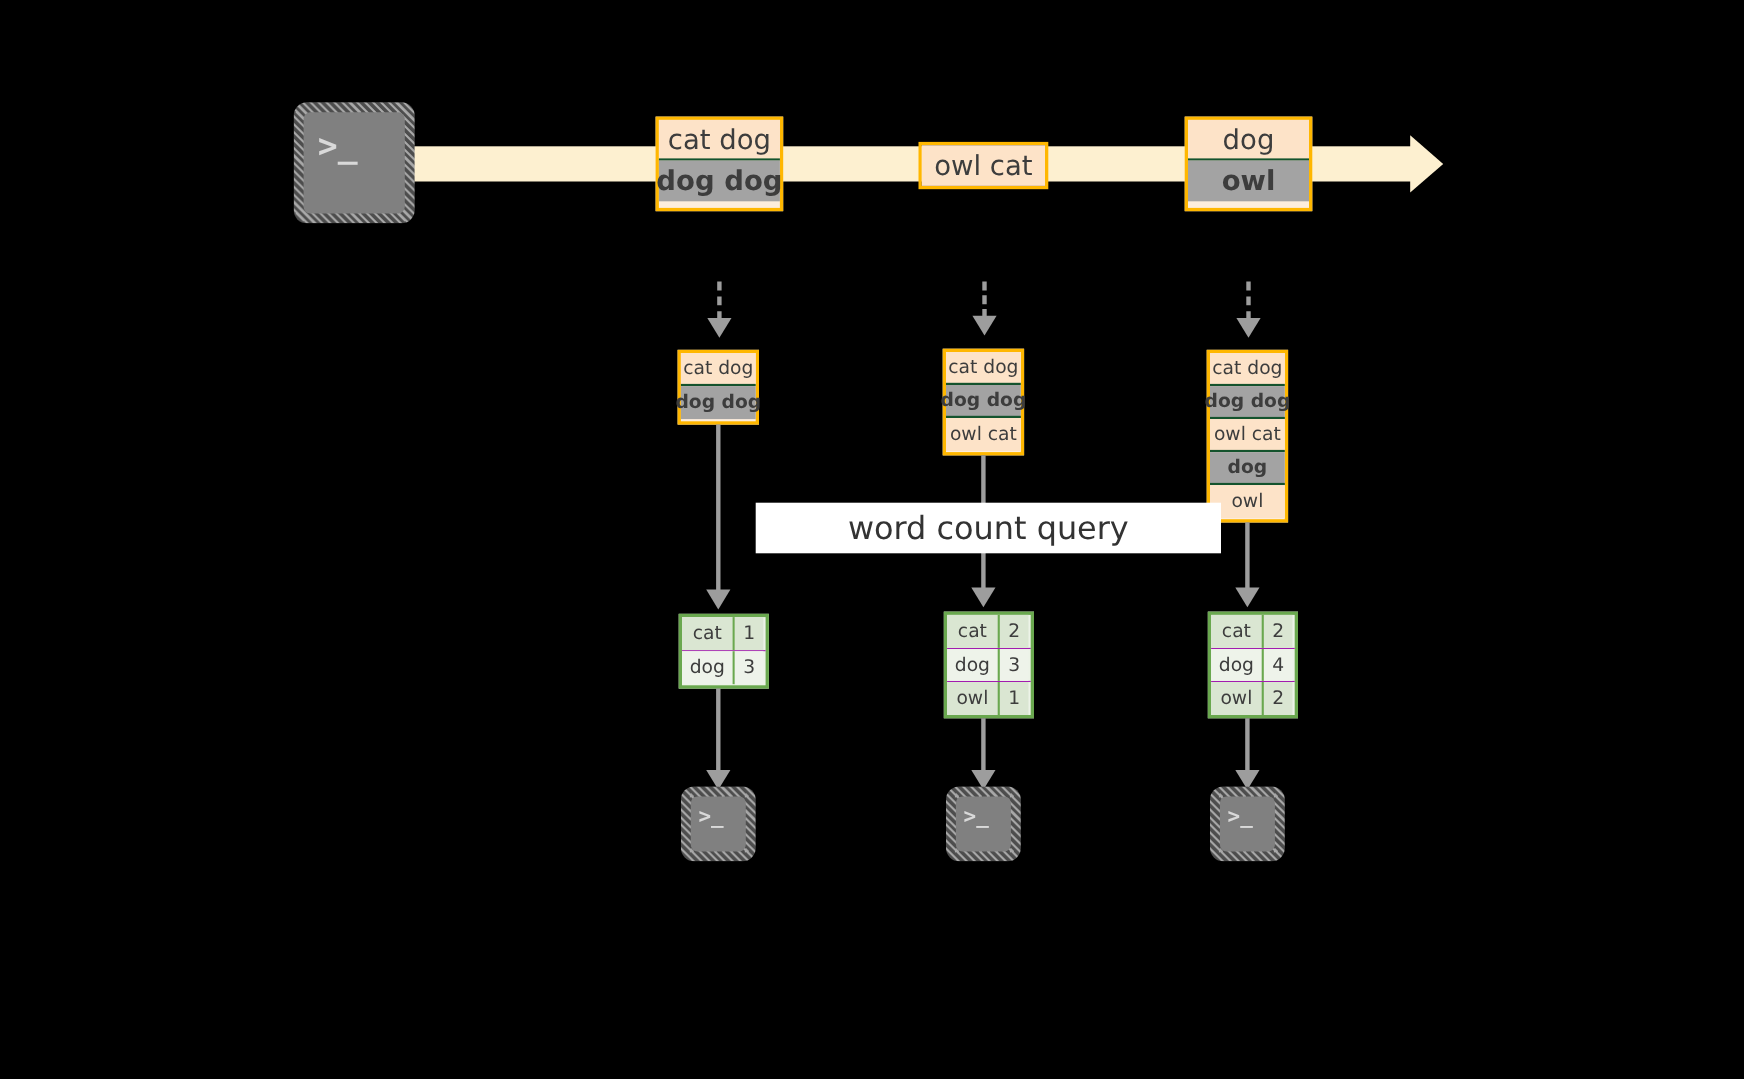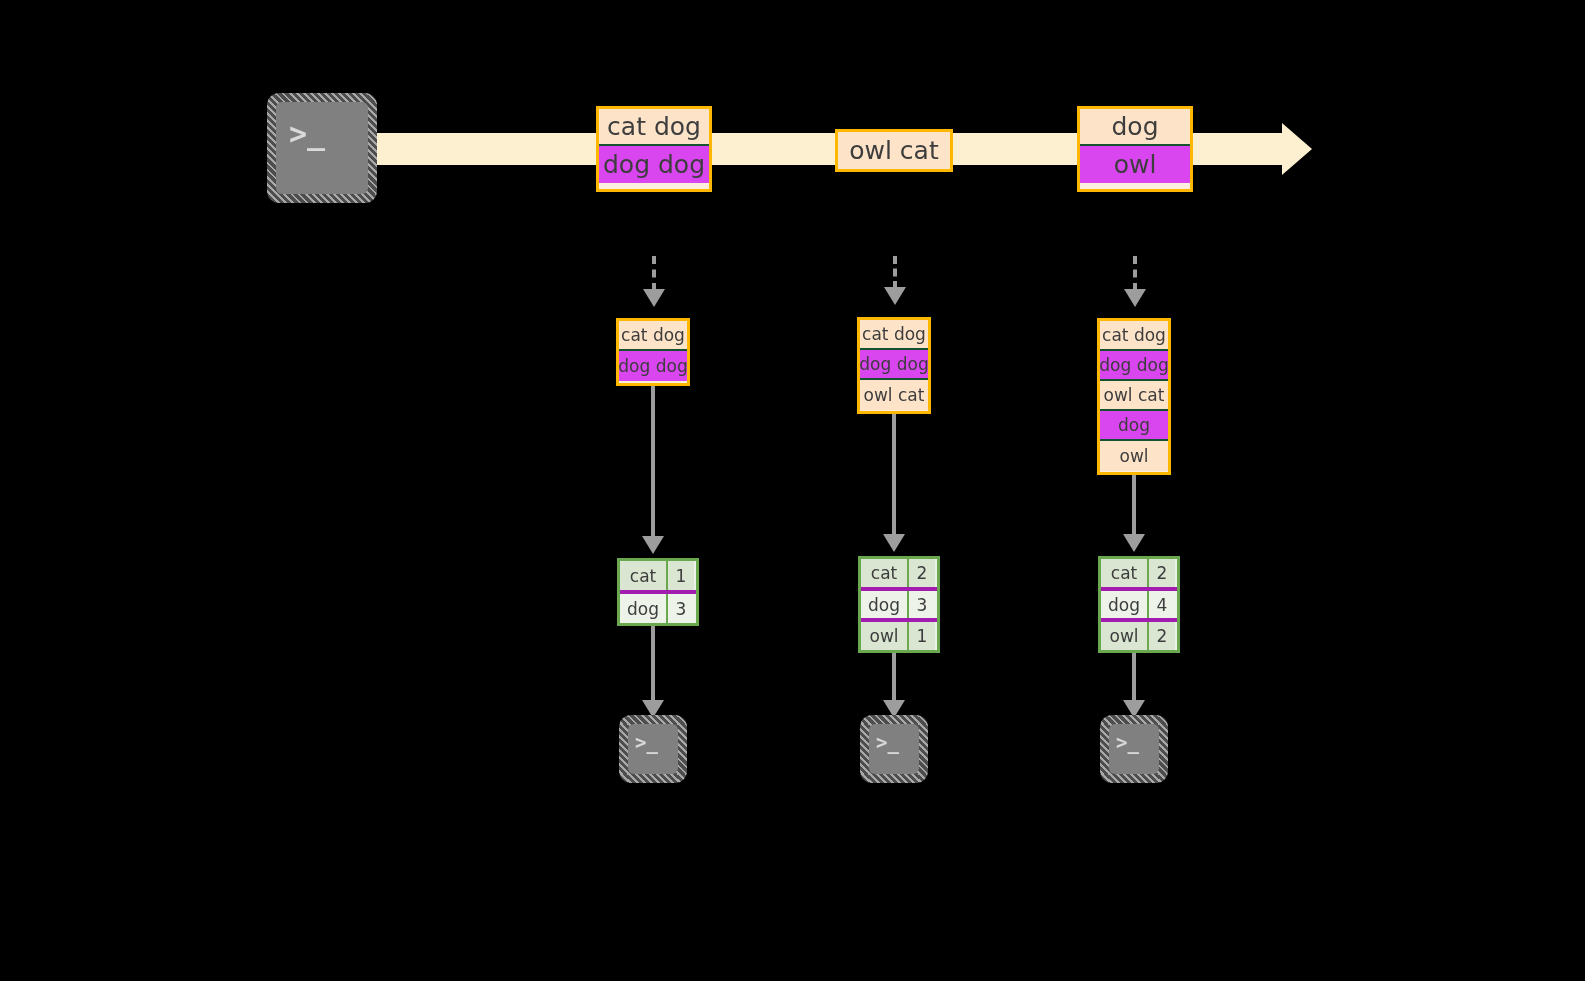--- a/index.html
+++ b/index.html
@@ -72,38 +72,38 @@
     color: #3d3d3d;
     text-align: center;
     white-space: nowrap;
     display: flex;
     align-items: center;
     justify-content: center;
     border-bottom: 2px solid #14532d;
   }
   .ptable .prow:last-child { border-bottom: none; }
   .prow.dark { background: #fde3c8; }
-  .prow.light { background: #d946ef; }
+  .prow.light { background: #a3a3a3; font-weight: bold; }
 
   .ptable.large .prow { height: 37px; font-size: 25px; }
   .ptable.small .prow { height: 30px; font-size: 17px; }
 
   
   .gtable {
     position: absolute;
     box-sizing: border-box;
     border: 3px solid #6aa84f;
     background: #edf3e8;
     display: flex;
     flex-direction: column;
   }
   .gtable .grow {
     display: flex;
     height: 30px;
-    border-bottom: 4px solid #a21caf;
+    border-bottom: 1px solid #a21caf;
   }
   .gtable .grow:last-child { border-bottom: none; }
   .gtable .gcell {
     box-sizing: border-box;
     display: flex;
     align-items: center;
     justify-content: center;
     font-size: 17px;
     color: #3d3d3d;
     white-space: nowrap;
@@ -269,14 +269,15 @@
   </div>
 
   <div class="conn" style="left:1132px; top:653px; height:49px;"></div>
   <div class="conn-head" style="left:1123px; top:700px;"></div>
 
   <div class="terminal small" style="left:1100px; top:715px; width:68px; height:68px;">
     <div class="inner"></div>
     <div class="prompt">&gt;_</div>
   </div>
 
+  <div class="query-label" style="left:687px; top:457px; width:423px; height:46px;">word count query</div>
 
 </div>
 
 </body></html>

